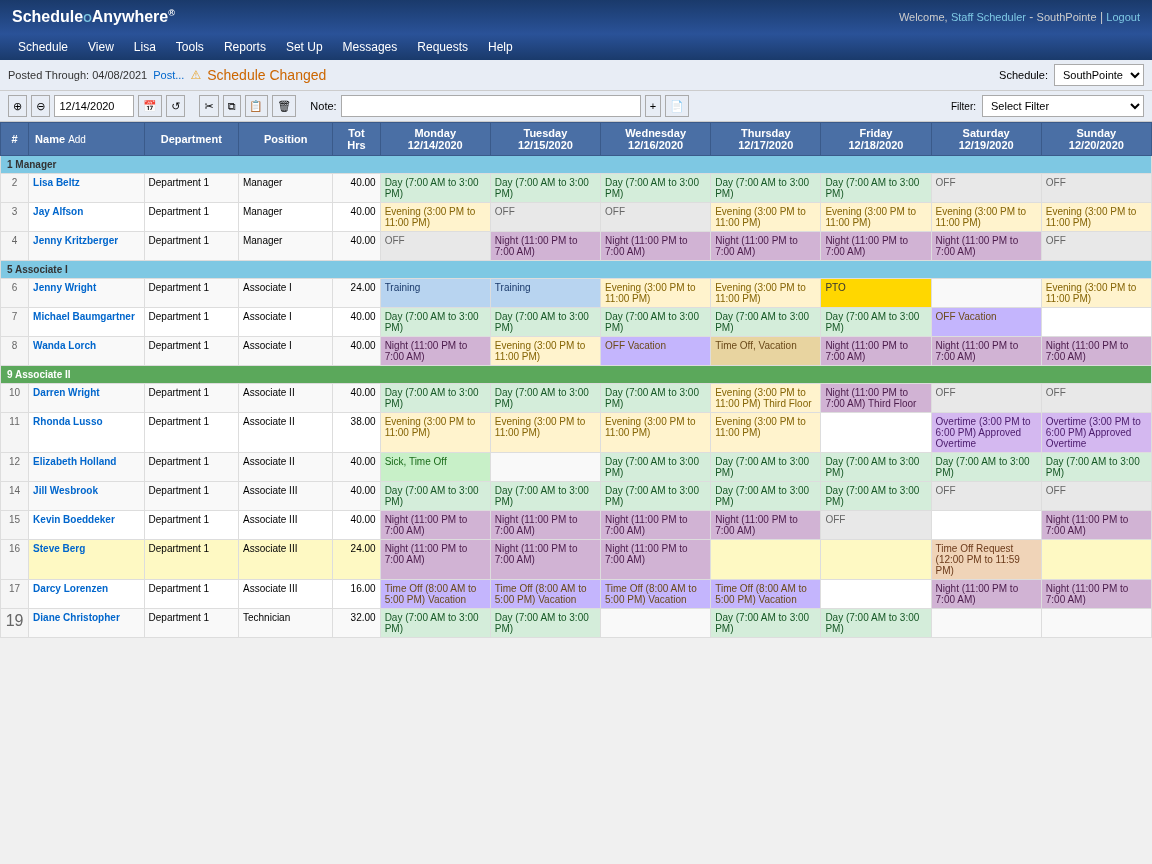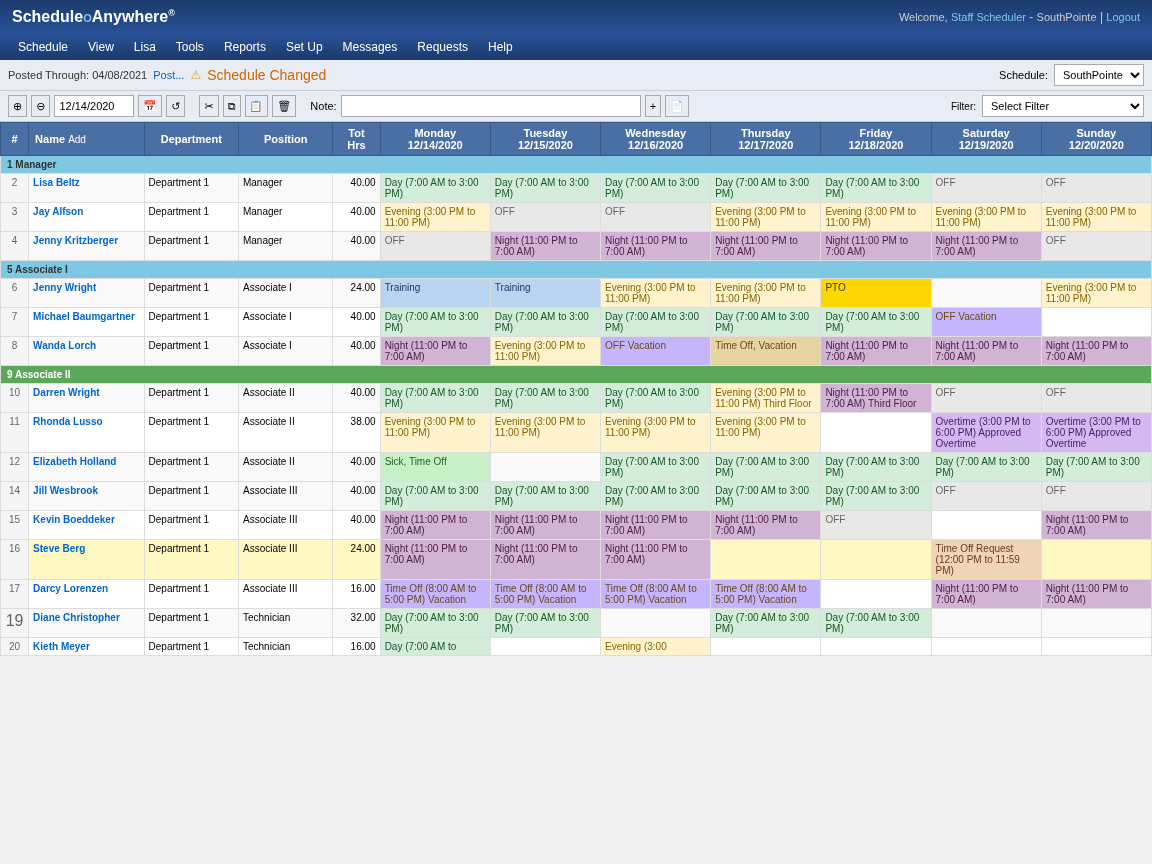--- a/index.html
+++ b/index.html
@@ -391,29 +391,15 @@
           <td>Technician</td>
           <td style="text-align: right;">32.00</td>
           <td class="shift-day" style="cursor: pointer;">Day (7:00 AM to 3:00 PM)</td>
           <td class="shift-day" style="cursor: pointer;">Day (7:00 AM to 3:00 PM)</td>
           <td style="cursor: pointer;"></td>
           <td class="shift-day" style="cursor: pointer;">Day (7:00 AM to 3:00 PM)</td>
           <td class="shift-day" style="cursor: pointer;">Day (7:00 AM to 3:00 PM)</td>
           <td style="cursor: pointer;"></td>
           <td style="cursor: pointer;"></td>
         </tr>
-        <tr style="background: white;">
-          <td style="text-align: center; color: rgb(102, 102, 102); font-size: 10px; background: rgb(245, 245, 245);">20</td>
-          <td style="font-weight: bold; color: rgb(0, 102, 204); cursor: pointer;">Kieth Meyer</td>
-          <td>Department 1</td>
-          <td>Technician</td>
-          <td style="text-align: right;">16.00</td>
-          <td class="shift-day" style="cursor: pointer;">Day (7:00 AM to</td>
-          <td style="cursor: pointer;"></td>
-          <td class="shift-evening" style="cursor: pointer;">Evening (3:00</td>
-          <td style="cursor: pointer;"></td>
-          <td style="cursor: pointer;"></td>
-          <td style="cursor: pointer;"></td>
-          <td style="cursor: pointer;"></td>
-        </tr>
       </tbody>
 </table>
 </div>
 
 </body></html>

